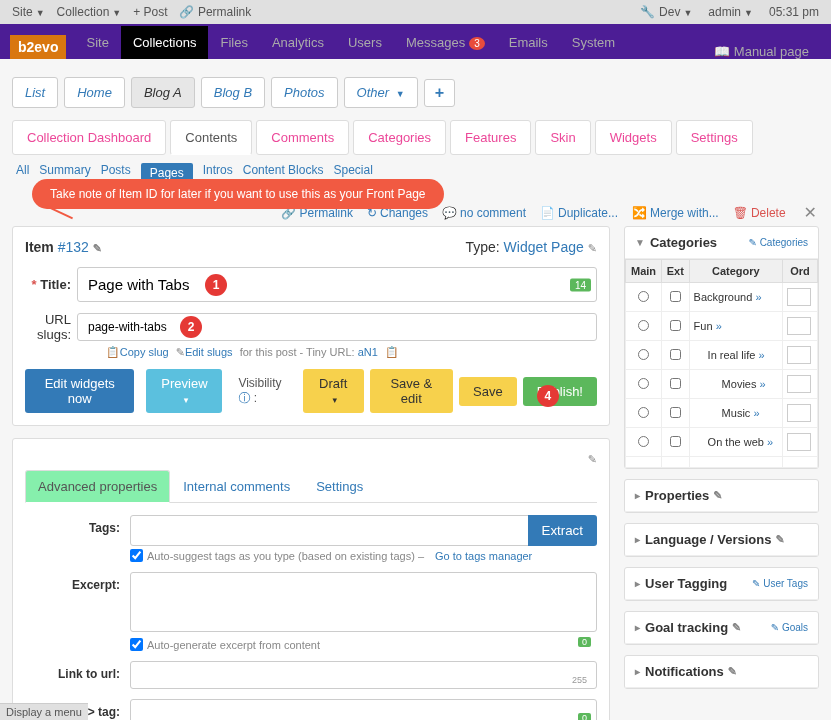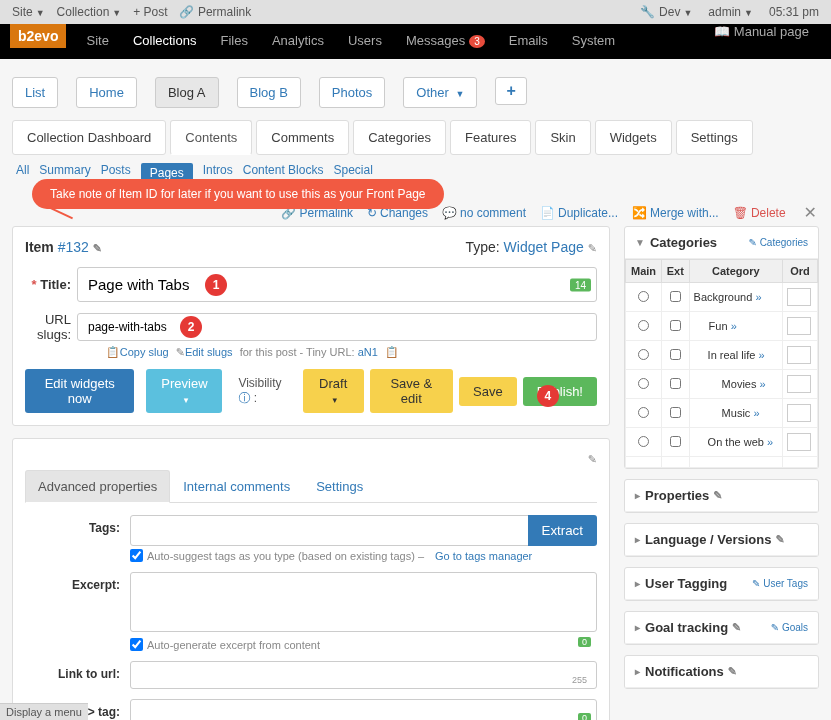--- a/index.html
+++ b/index.html
@@ -7,36 +7,36 @@
 a { color: #337ab7; text-decoration: none; cursor: pointer; }
 
 
 .topbar { background: #e0e0e0; height: 24px; display: flex; align-items: center; padding: 0 8px; font-size: 12px; color: #555; }
 .topbar-left { display: flex; gap: 4px; align-items: center; }
 .topbar-right { margin-left: auto; display: flex; gap: 8px; align-items: center; }
 .topbar-item { color: #555; padding: 2px 4px; }
 .caret-down { font-size: 9px; margin-left: 3px; }
 
 
-.navbar { background: #000000; height: 35px; display: flex; align-items: flex-start; padding: 0 10px; font-size: 13px; }
+.navbar { background: #4c1d95; height: 35px; display: flex; align-items: flex-end; padding: 0 10px; font-size: 13px; }
 .logo { background: #d9770f; color: #fff; font-weight: bold; padding: 4px 8px; font-size: 14px; margin-right: 8px; }
 .navbar a.navitem { color: #aaa; padding: 9px 12px; }
 .navbar a.navitem.active { background: #000; color: #fff; }
 .msg-badge { background: #e74c3c; color: #fff; border-radius: 50%; font-size: 10px; padding: 1px 5px; margin-left: 4px; }
 .navbar-right { margin-left: auto; }
 
 
 .content-pad { padding: 10px 12px; }
-.pill-row { display: flex; gap: 18px; padding: 8px 0; align-items: flex-start; }
+.pill-row { display: flex; gap: 6px; padding: 8px 0; align-items: center; font-style: italic; }
 .pill { background: #fff; border: 1px solid #ccc; border-radius: 3px; padding: 7px 12px; color: #337ab7; font-size: 13px; }
 .pill.active { background: #e7e7e7; color: #333; }
 .pill-add { padding: 4px 10px; font-weight: bold; font-size: 16px; }
 
 .tab-row { display: flex; border-bottom: 0; margin-top: 4px; }
-.tab { background: #fff; border: 1px solid #ddd; border-radius: 3px; padding: 9px 14px; color: #404040; margin-right: 4px; }
+.tab { background: #fff; border: 1px solid #ddd; border-radius: 3px; padding: 9px 14px; color: #ec4899; margin-right: 4px; }
 .tab.active { background: #fff; color: #555; border-bottom-color: #fff; }
 
 .subtabs { display: flex; gap: 10px; padding: 8px 4px 2px; font-size: 12px; }
 .subtab { color: #337ab7; }
 .subtab.active { background: #337ab7; color: #fff; padding: 3px 9px; border-radius: 2px; }
 
 
 .callout { position: relative; background: #f15a42; color: #fff; padding: 8px 18px; border-radius: 18px; display: inline-block; font-size: 12px; margin: 12px 0; z-index: 5; }
 .callout-arrow { position: absolute; width: 30px; height: 2px; background: #f15a42; left: 12px; bottom: -4px; transform: rotate(25deg); }
 
@@ -70,21 +70,21 @@
 .btn { border: none; border-radius: 3px; padding: 7px 14px; font-size: 13px; cursor: pointer; }
 .btn-blue { background: #337ab7; color: #fff; }
 .btn-lblue { background: #5bc0de; color: #fff; }
 .btn-yellow { background: #f7d14c; color: #333; }
 .btn-green { background: #5cb85c; color: #fff; }
 .button-row { display: flex; align-items: center; gap: 6px; margin-top: 8px; }
 .visibility-label { font-size: 12px; color: #555; margin: 0 4px 0 10px; }
 
 .inner-tabs { display: flex; border-bottom: 1px solid #ddd; margin: 4px 0 12px; }
 .inner-tab { padding: 8px 12px; color: #337ab7; border: 1px solid transparent; margin-bottom: -1px; }
-.inner-tab.active { border: 1px solid #ddd; border-bottom-color: #fff; background: #e5e5e5; border-radius: 3px 3px 0 0; color: #555; }
+.inner-tab.active { border: 1px solid #ddd; border-bottom-color: #fff; background: #86efac; border-radius: 3px 3px 0 0; color: #555; }
 
 .prop-row { display: flex; align-items: flex-start; margin-bottom: 10px; position: relative; }
 .prop-label { width: 105px; text-align: right; font-size: 12px; padding-right: 10px; padding-top: 6px; font-weight: bold; }
 .prop-field { flex: 1; position: relative; }
 .prop-input { width: 100%; border: 1px solid #ccc; border-radius: 3px; padding: 6px 8px; font-size: 12px; }
 .prop-textarea { width: 100%; border: 1px solid #ccc; border-radius: 3px; padding: 6px 8px; font-size: 12px; height: 60px; resize: none; }
 .char-count { position: absolute; right: 6px; bottom: 4px; font-size: 9px; color: #999; background: #5cb85c; color:#fff; padding: 0 4px; border-radius: 2px; }
 .char-count.gray { background: transparent; color: #999; }
 .field-note { font-size: 11px; color: #888; margin-top: 3px; display: flex; align-items: center; gap: 4px; }
 .extract-btn { background: #337ab7; color: #fff; border: none; padding: 8px 14px; border-radius: 0 3px 3px 0; margin-left: -1px; }
@@ -313,21 +313,21 @@
           <tbody id="cat-rows">
                 <tr>
                   <td style="text-align:center;"><input type="radio" class="mini-radio" style=""></td>
                   <td style="text-align:center;"><input type="checkbox" class="mini-radio" style=""></td>
                   <td class="name" style="padding-left:4px;"><span>Background</span> <span style="color:#337ab7;">»</span></td>
                   <td><input class="ord-input" style=""></td>
                 </tr>
                 <tr>
                   <td style="text-align:center;"><input type="radio" class="mini-radio" style=""></td>
                   <td style="text-align:center;"><input type="checkbox" class="mini-radio" style=""></td>
-                  <td class="name" style="padding-left:19px;"><span>Fun</span> <span style="color:#337ab7;">»</span></td>
+                  <td class="name" style="padding-left:4px;"><span>Fun</span> <span style="color:#337ab7;">»</span></td>
                   <td><input class="ord-input" style=""></td>
                 </tr>
                 <tr>
                   <td style="text-align:center;"><input type="radio" class="mini-radio" style=""></td>
                   <td style="text-align:center;"><input type="checkbox" class="mini-radio" style=""></td>
                   <td class="name" style="padding-left:18px;"><span>In real life</span> <span style="color:#337ab7;">»</span></td>
                   <td><input class="ord-input" style=""></td>
                 </tr>
                 <tr>
                   <td style="text-align:center;"><input type="radio" class="mini-radio" style=""></td>

